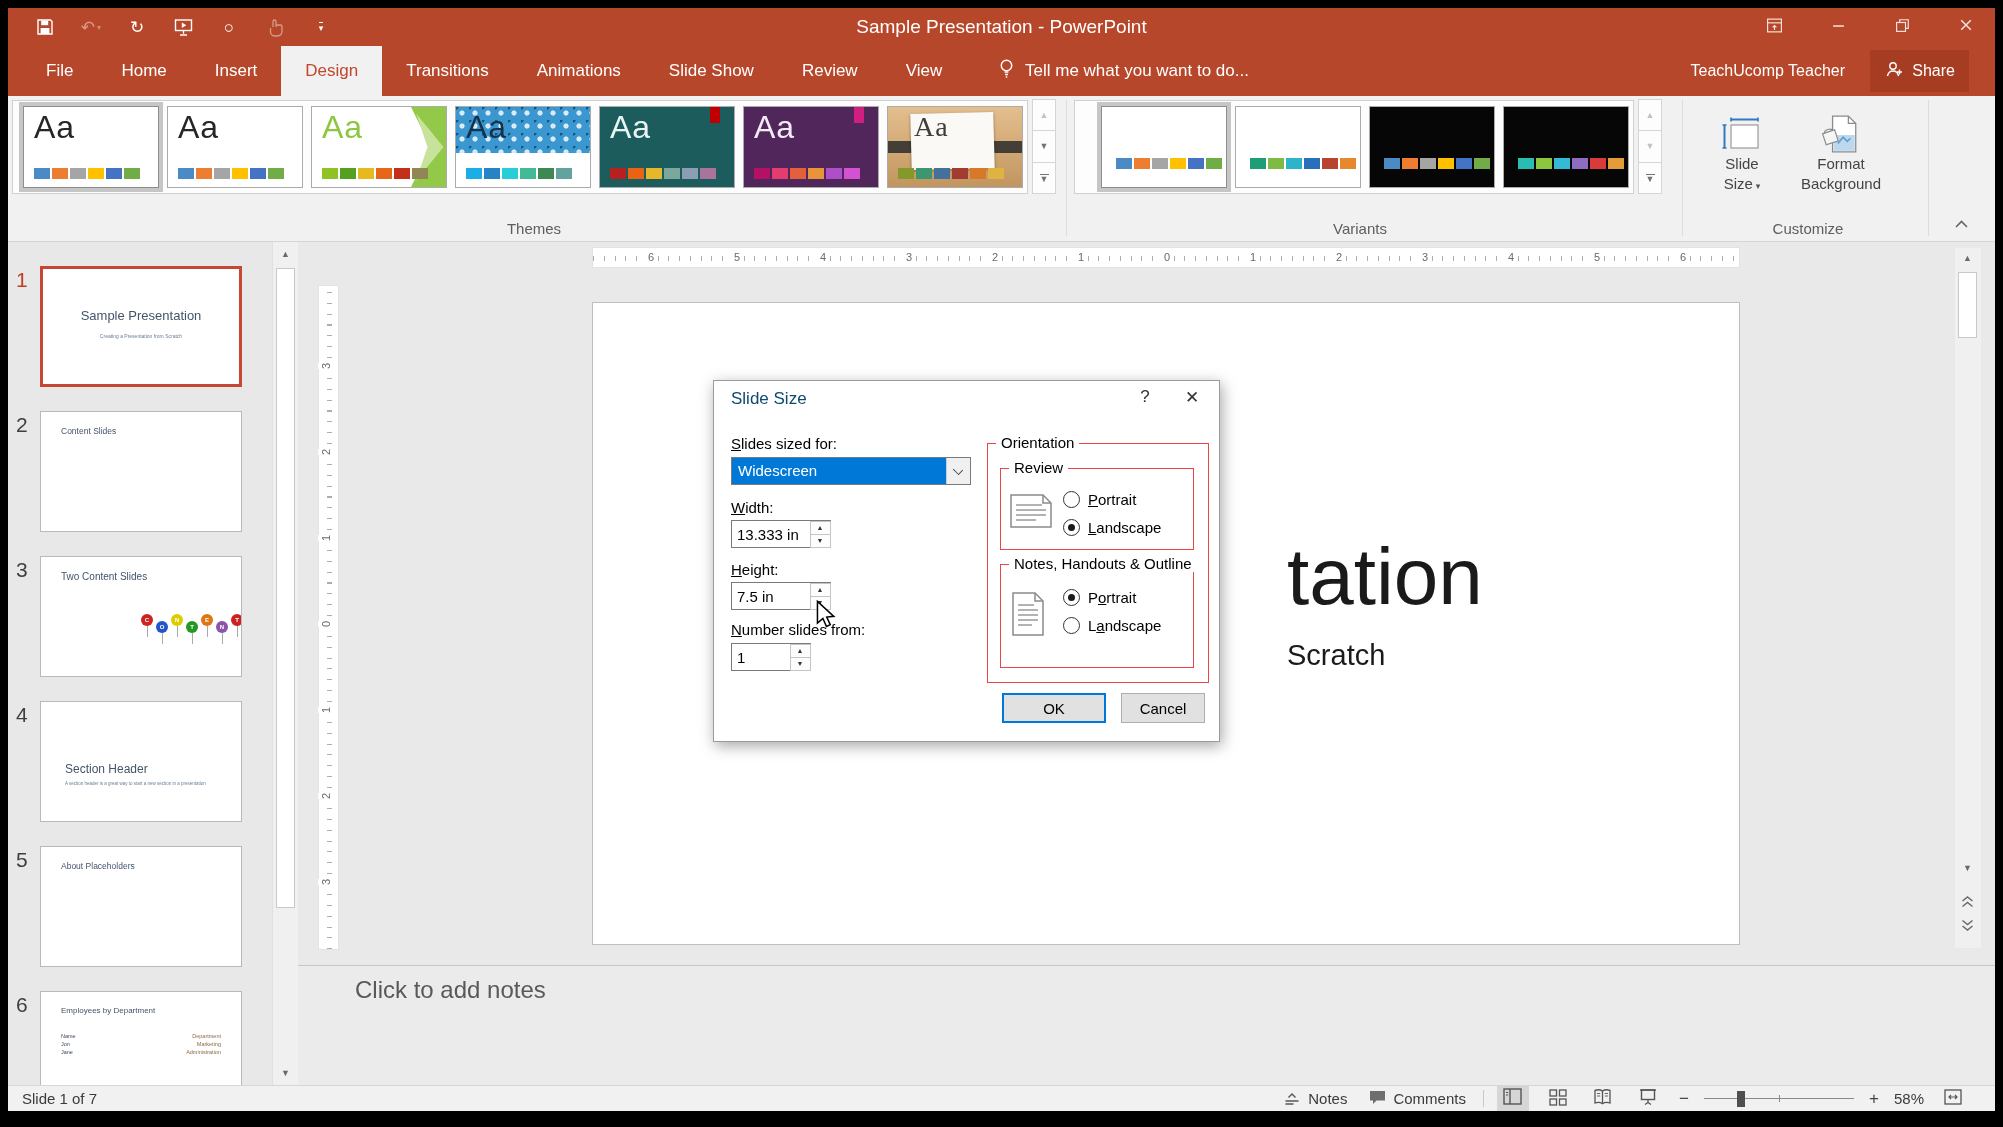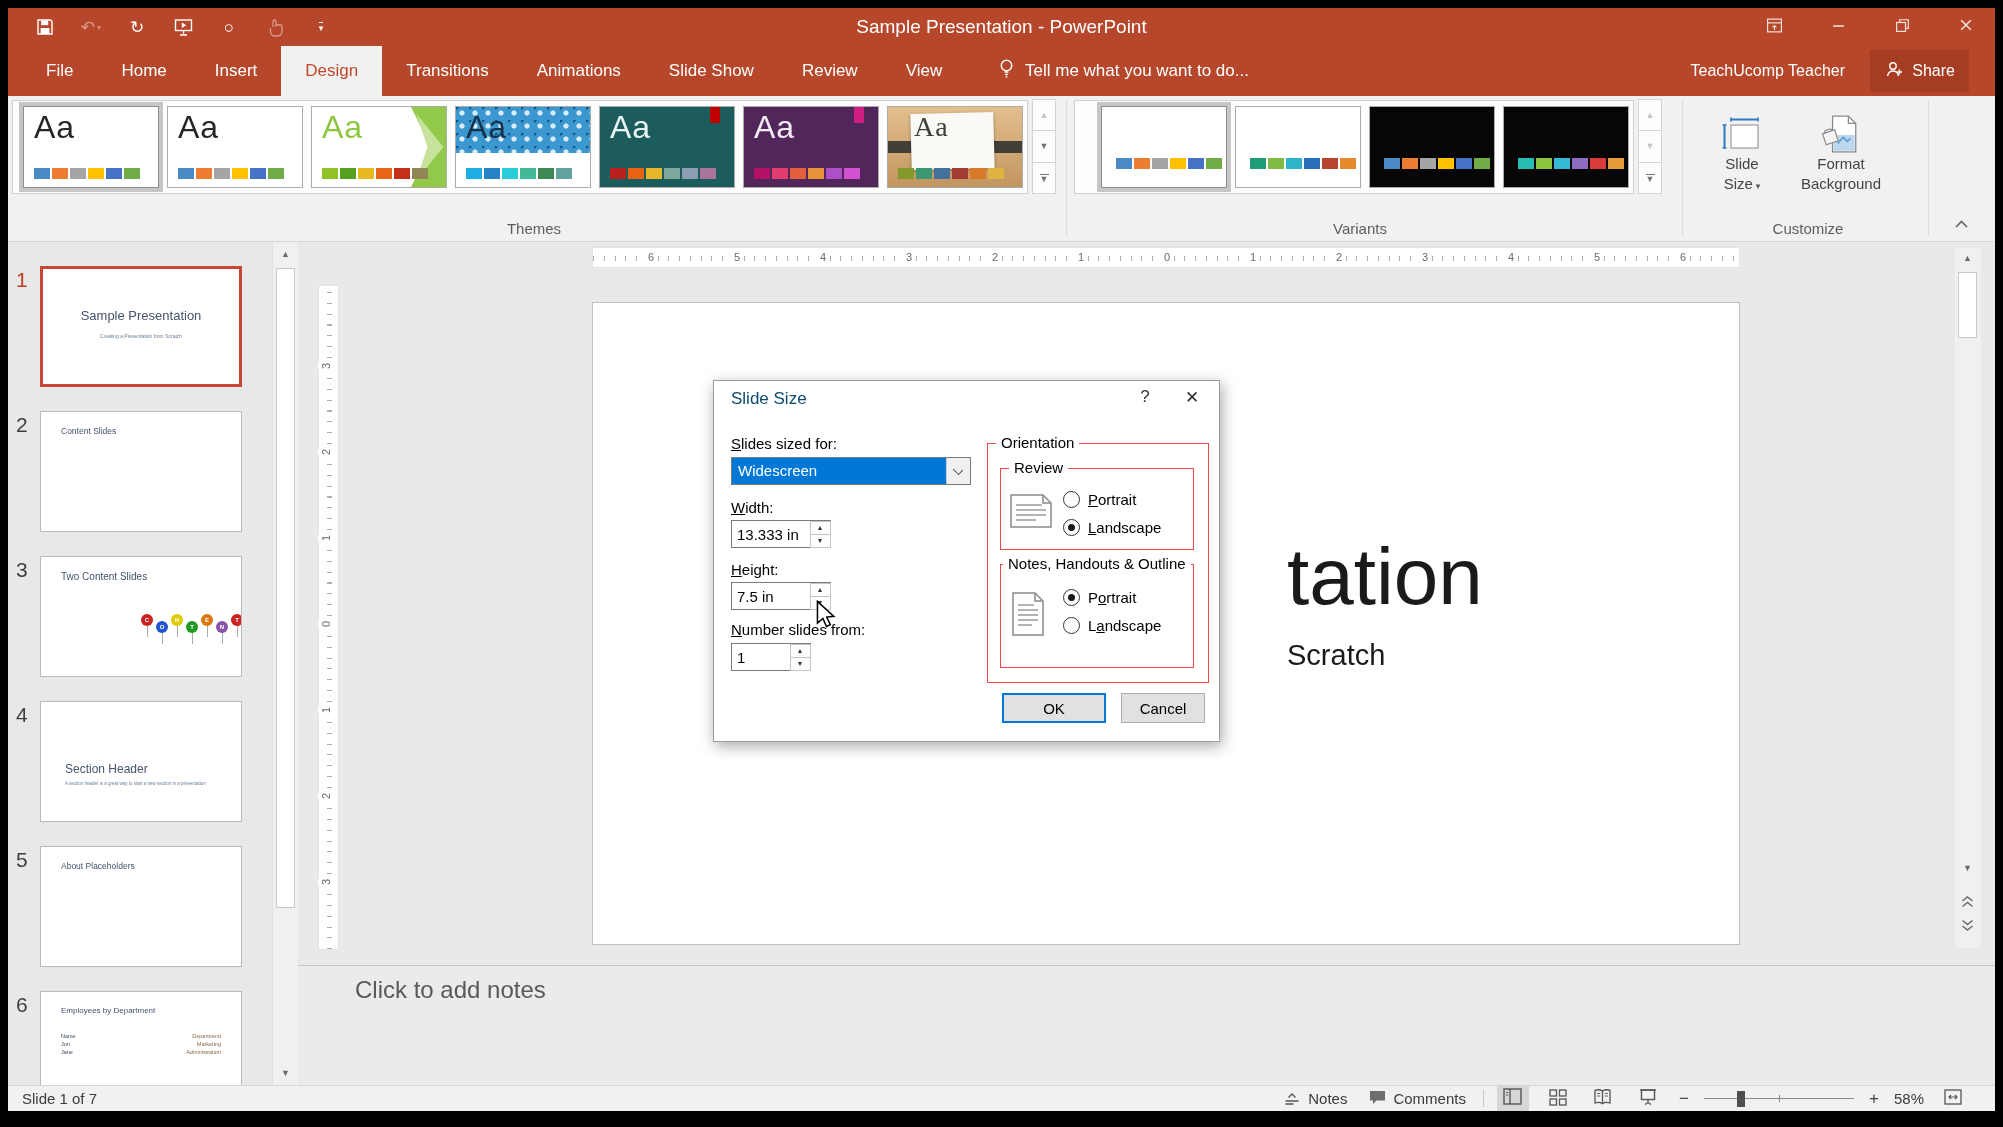--- a/index.html
+++ b/index.html
@@ -682,21 +682,21 @@
           <span class="radio"></span>
           <span><span></span><span class="accel">P</span><span>ortrait</span></span>
         </div>
         <div class="radio-row" style="left:62px;top:50px">
           <span class="radio checked"></span>
           <span><span></span><span class="accel">L</span><span>andscape</span></span>
         </div>
       </div>
 
       <div class="fieldset" style="left:12px;top:120px;width:194px;height:104px">
-        <span class="legend" style="left:2px">Notes, Handouts &amp; Outline</span>
+        <span class="legend" style="left:8px">Notes, Handouts &amp; Outline</span>
         <span style="position:absolute;left:10px;top:26px"><svg width="34" height="46" viewBox="0 0 34 46">
                 <path d="M2 2h22l8 8v34H2z" fill="#fff" stroke="#8A8A8A" stroke-width="1.5"></path>
                 <path d="M24 2v8h8" fill="none" stroke="#8A8A8A" stroke-width="1.5"></path>
                 <path d="M7 14h16M7 19h20M7 24h20M7 29h20M7 34h14" stroke="#9A9A9A" stroke-width="1.5"></path>
               </svg></span>
         <div class="radio-row" style="left:62px;top:24px">
           <span class="radio checked"></span>
           <span><span>P</span><span class="accel">o</span><span>rtrait</span></span>
         </div>
         <div class="radio-row" style="left:62px;top:52px">

